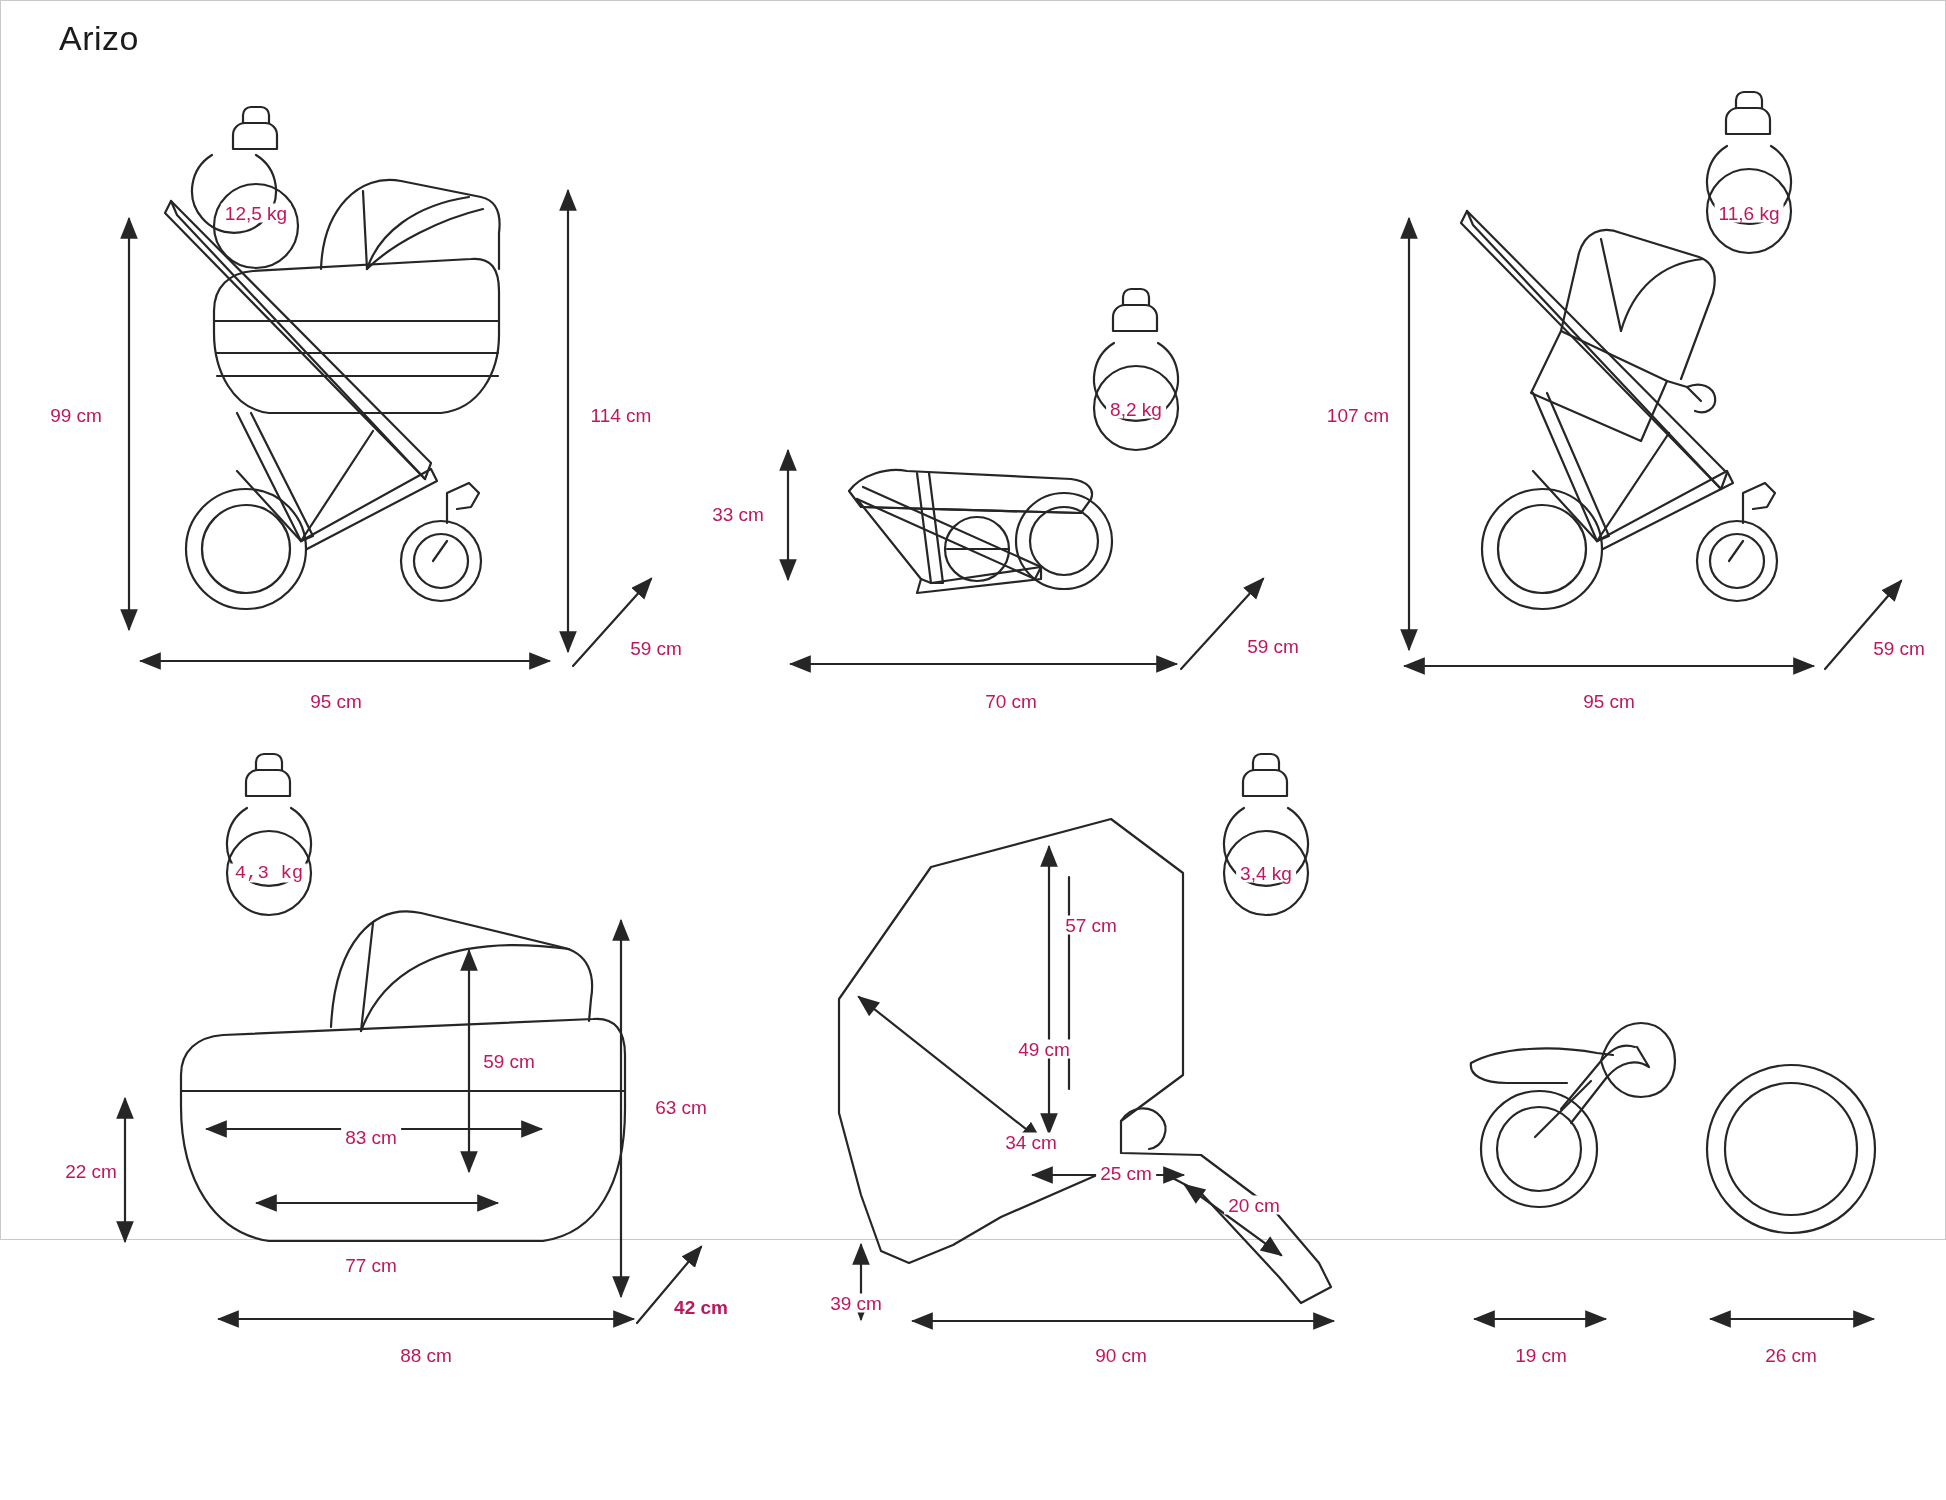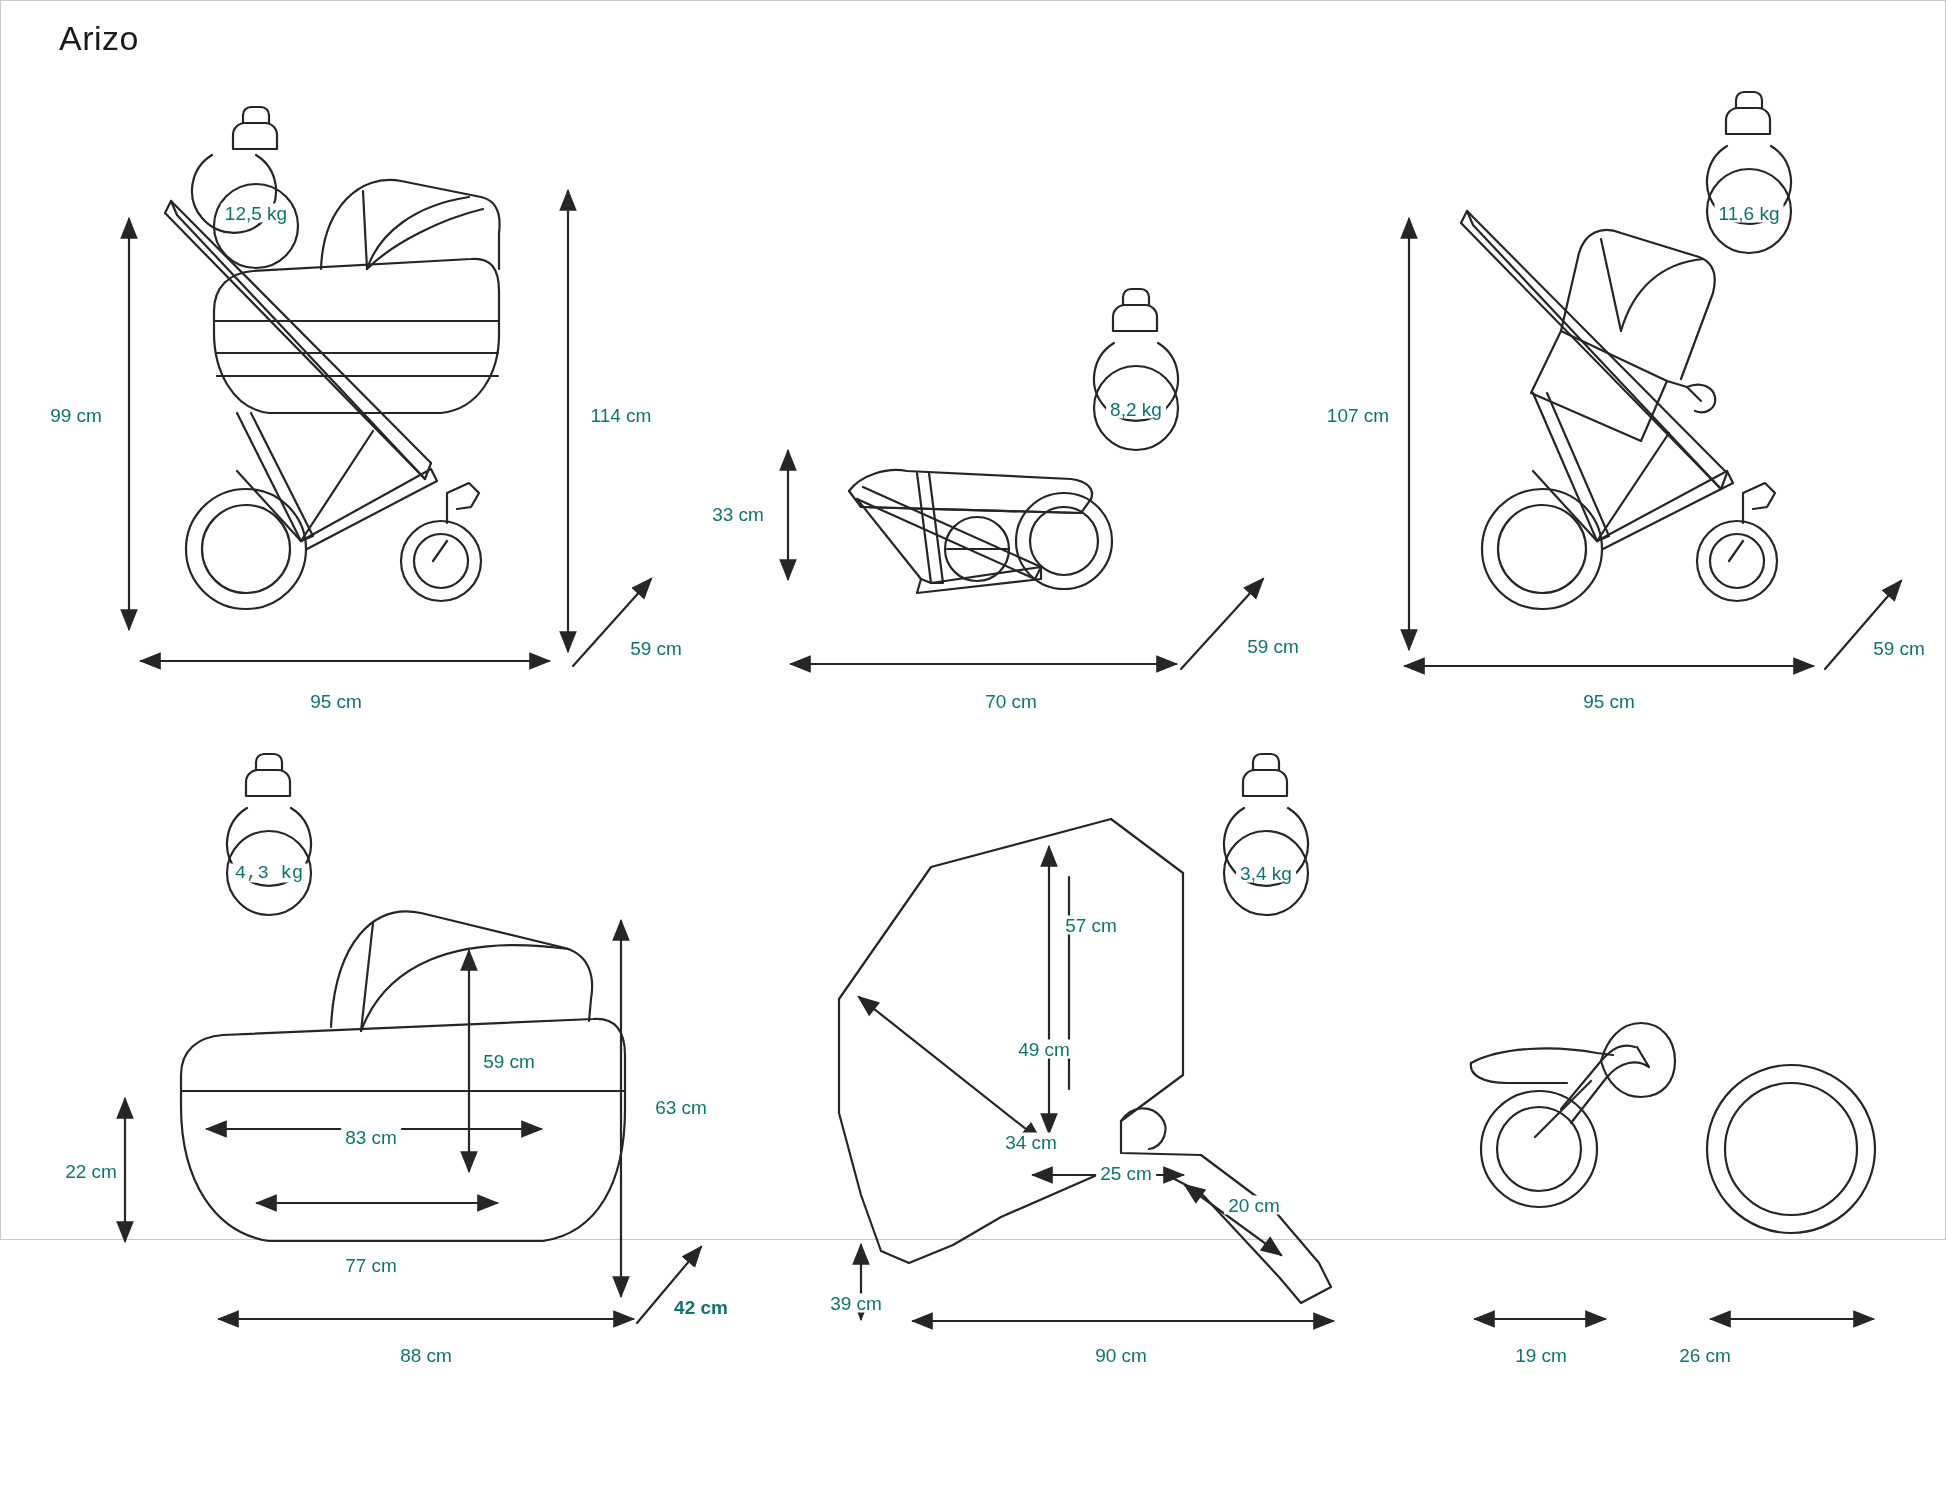--- a/index.html
+++ b/index.html
@@ -33,21 +33,21 @@
   svg#art {
     position: absolute;
     left: 0;
     top: 0;
     width: 1946px;
     height: 1500px;
   }
   .lbl {
     position: absolute;
     font-size: 19px;
-    color: #0f766e;
+    color: #be185d;
     white-space: nowrap;
     transform: translate(-50%, -50%);
     background: #ffffff;
     padding: 0 4px;
     line-height: 1;
   }
   .lbl.weight {
     font-size: 19px;
   }
 </style>
@@ -273,15 +273,15 @@
   <div class="lbl weight" style="left:1265px; top:872px;">3,4 kg</div>
   <div class="lbl" style="left:1090px; top:924px;">57 cm</div>
   <div class="lbl" style="left:1012px;  top:1048px;margin-left:31px;">49 cm</div>
   <div class="lbl" style="left:1030px; top:1141px;">34 cm</div>
   <div class="lbl" style="left:1125px; top:1172px;">25 cm</div>
   <div class="lbl" style="left:1253px; top:1204px;">20 cm</div>
   <div class="lbl" style="left:855px;  top:1302px;">39 cm</div>
   <div class="lbl" style="left:1120px; top:1354px;">90 cm</div>
 
   <div class="lbl" style="left:1540px; top:1354px;">19 cm</div>
-  <div class="lbl" style="left:1704px; top:1354px;">26 cm</div>
+  <div class="lbl" style="left:1790px; top:1354px;">26 cm</div>
 
 </div>
 
 </body></html>

